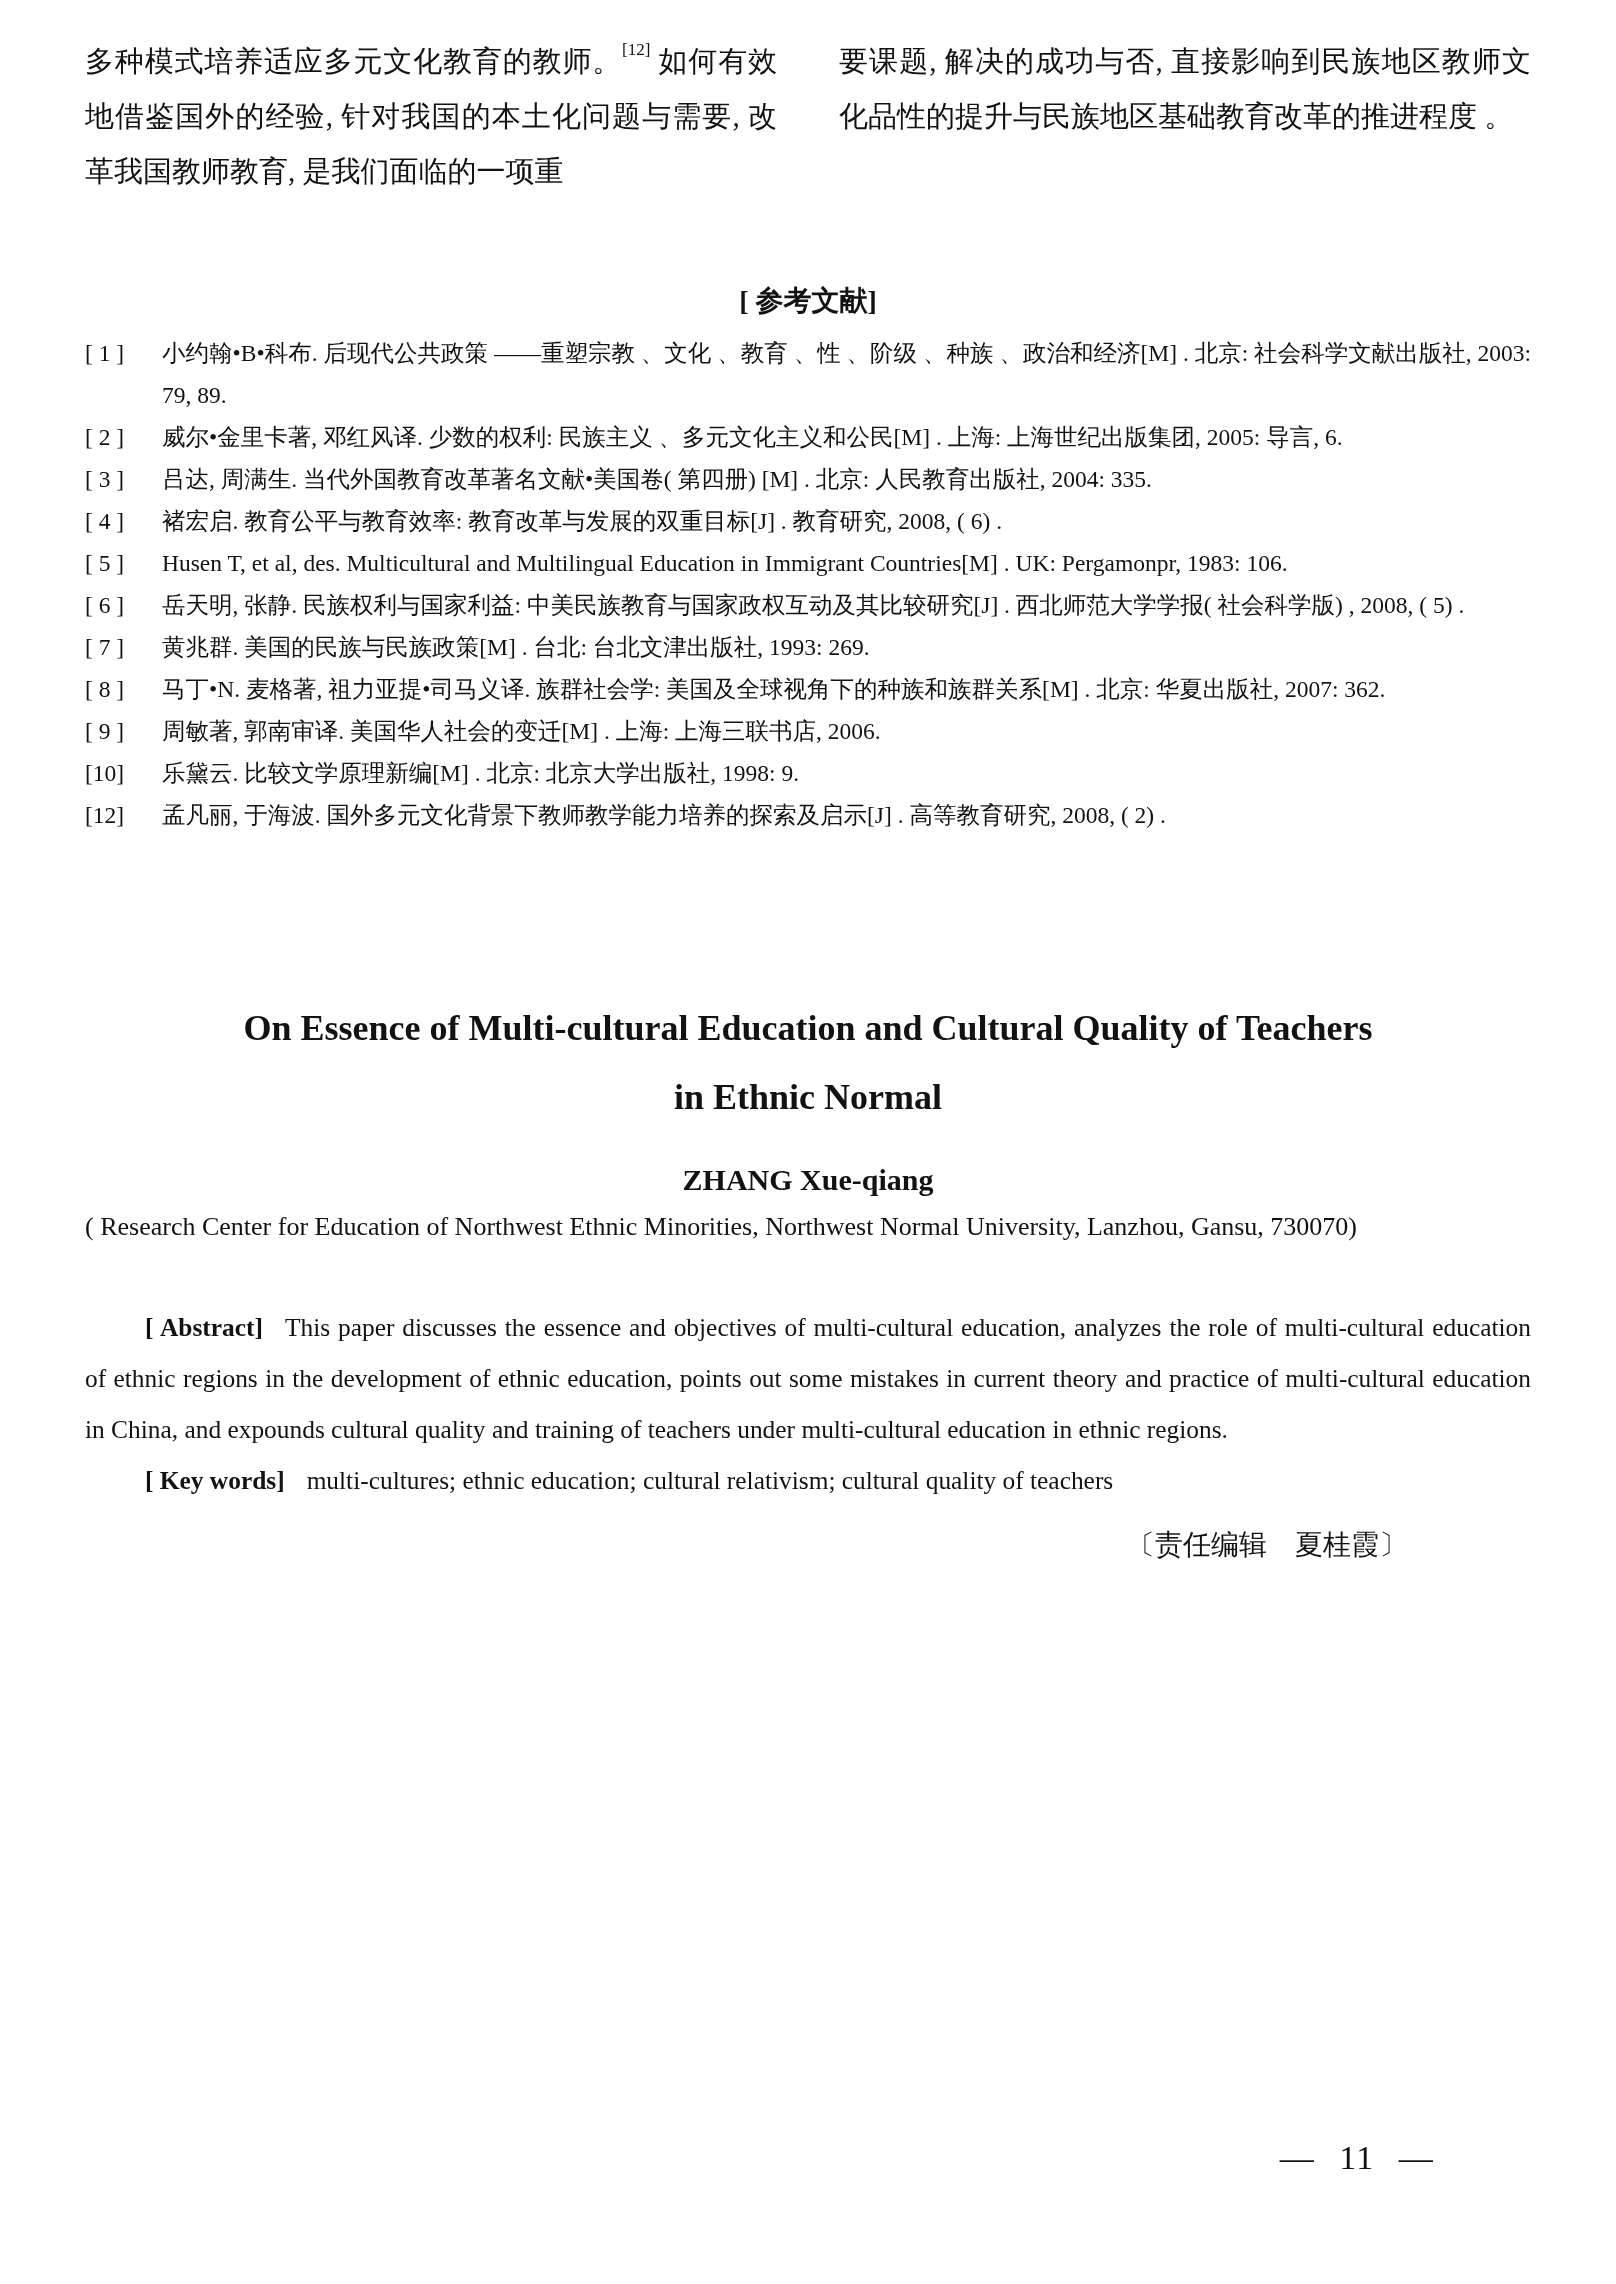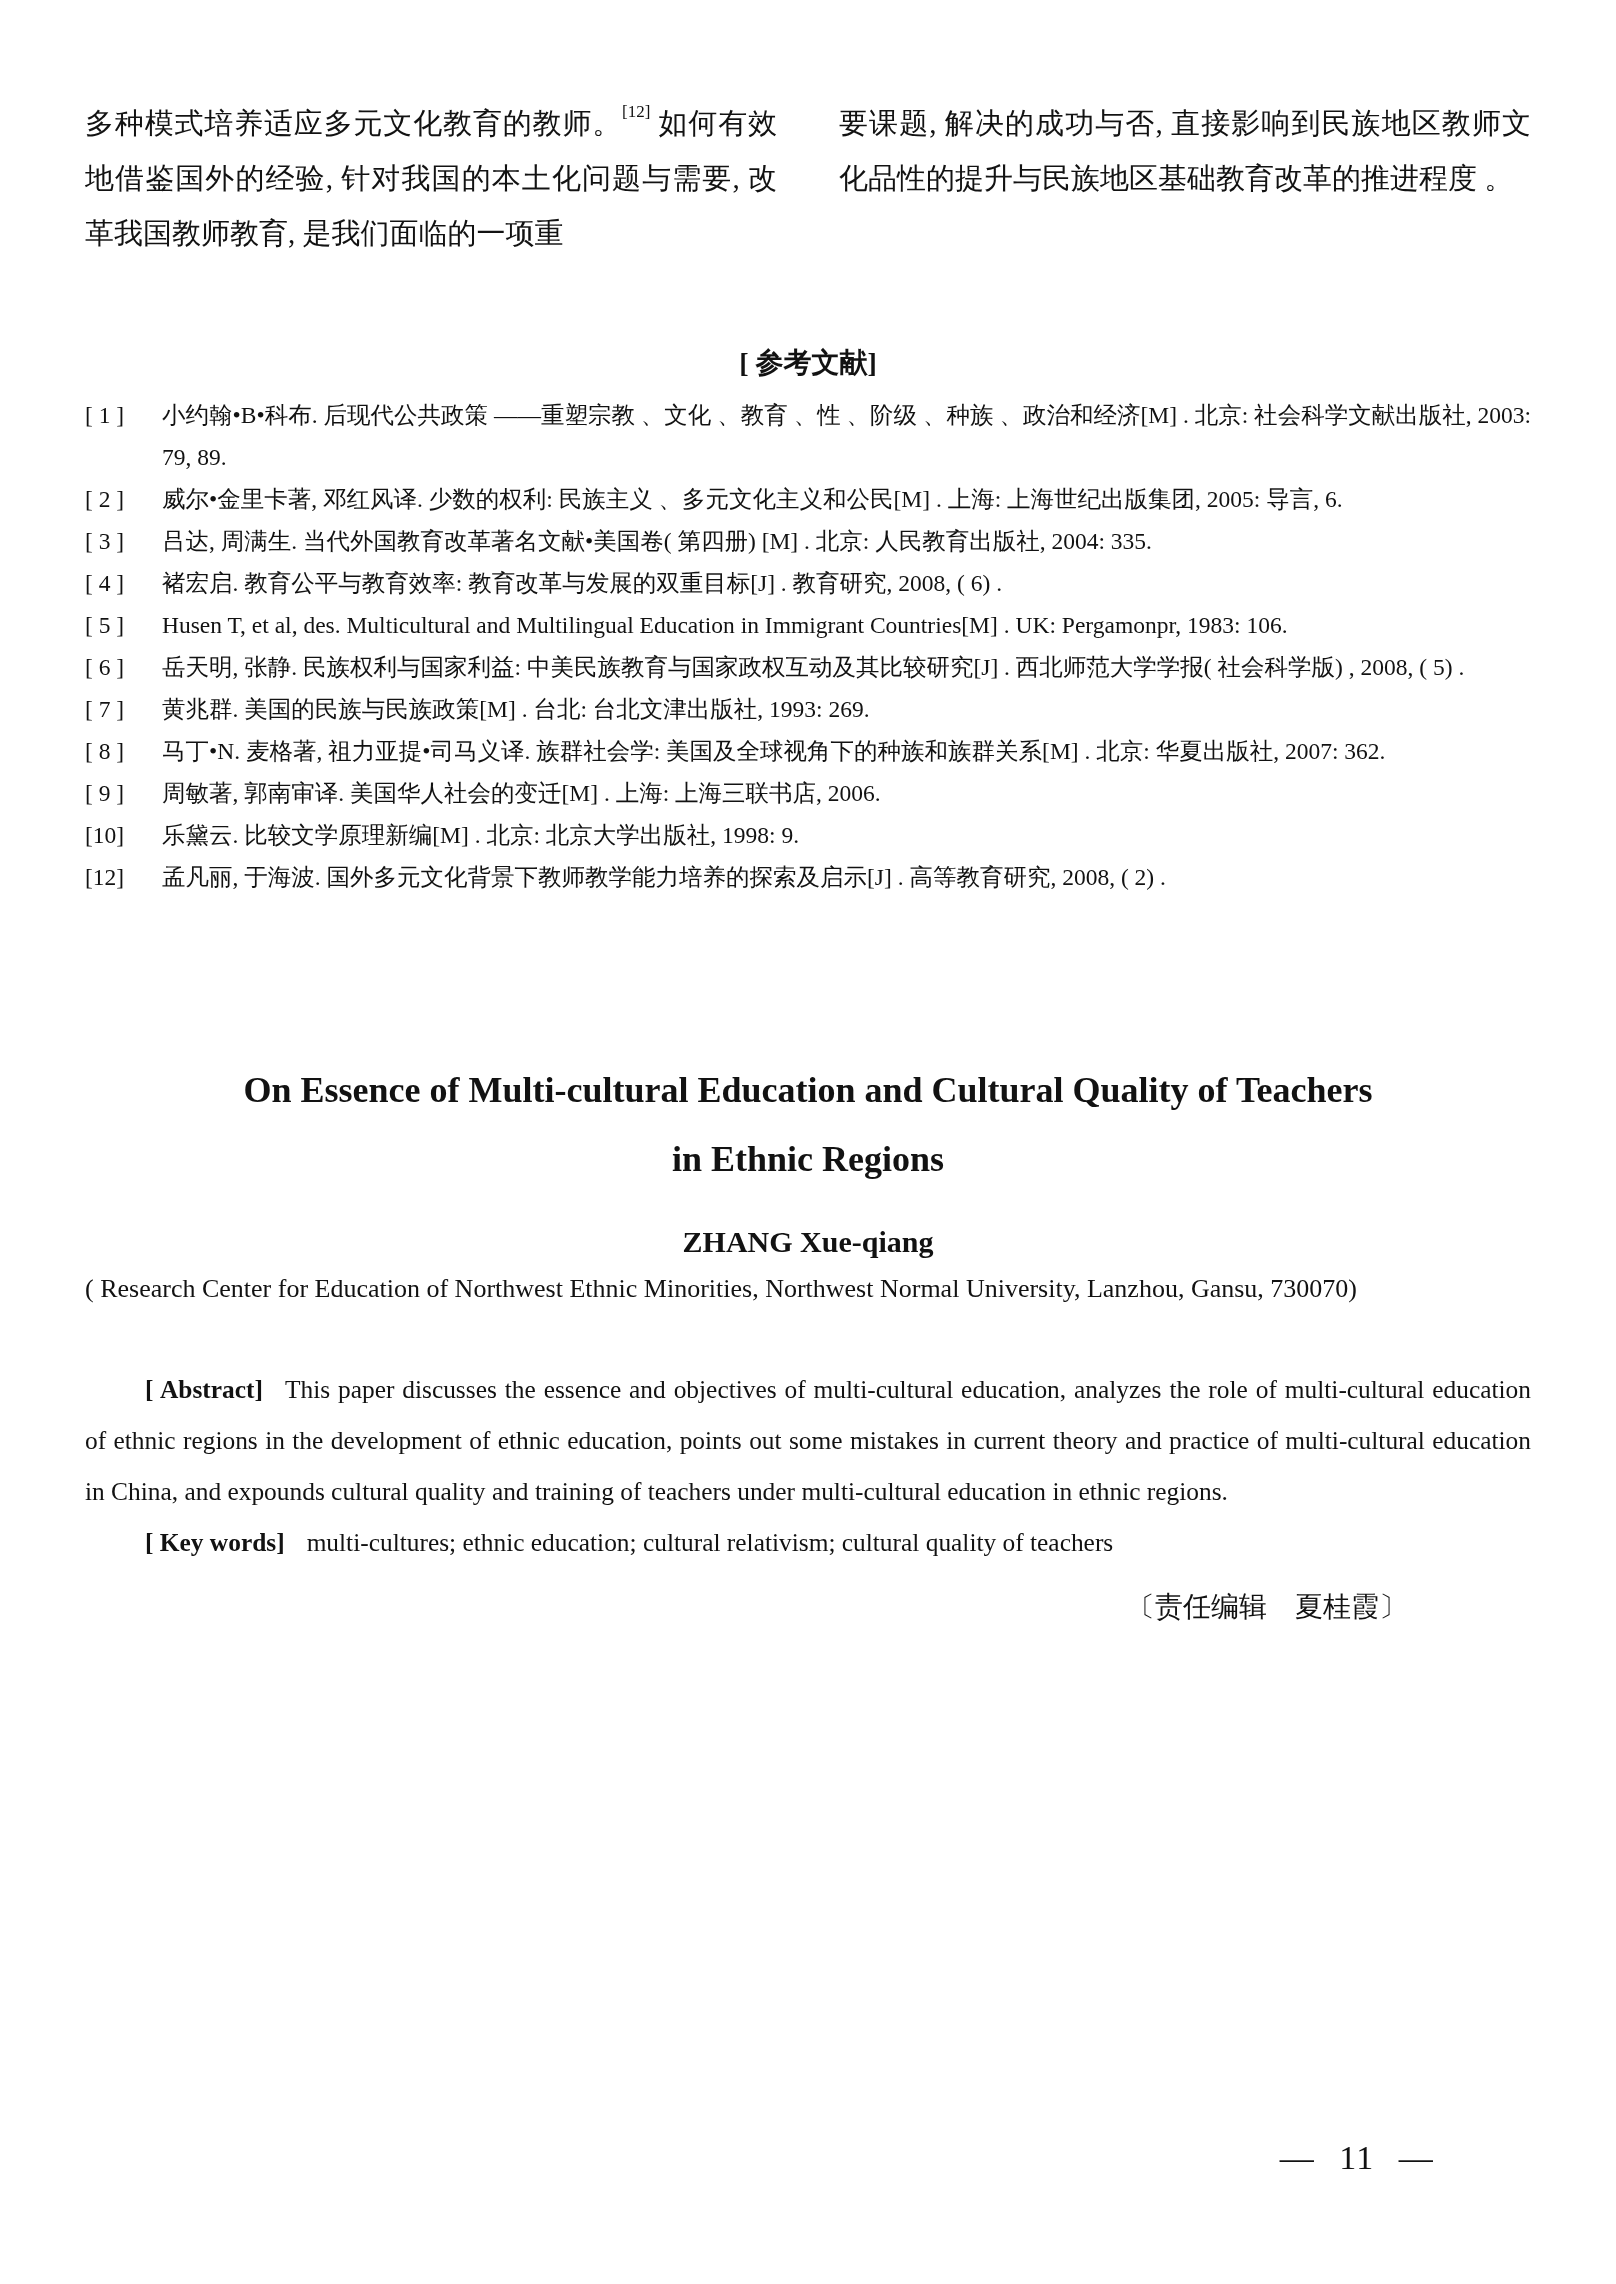--- a/index.html
+++ b/index.html
@@ -7,21 +7,21 @@
     width: 1616px; height: 2284px;
     background: #ffffff;
     color: #121212;
     font-family: "Liberation Serif", "DejaVu Serif", serif;
     position: relative;
     overflow: hidden;
   }
   .content { padding: 0 85px; }
 
   
-  .top-columns { display: flex; gap: 62px; padding-top: 96px; }
+  .top-columns { display: flex; gap: 62px; padding-top: 34px; }
   .col { flex: 1; font-size: 29px; line-height: 55px; text-align: justify; }
   .col p { margin: 0; }
   sup.cite { font-size: 17px; line-height: 0; vertical-align: 15.6px; }
 
   
   .ref-header {
     text-align: center; font-size: 28px; font-weight: bold;
     margin: 83px 0 11.7px 0;
   }
   .refs { list-style: none; margin: 0; padding: 0; font-size: 23.5px; line-height: 42px; }
@@ -108,21 +108,21 @@
     <li class="ref-item">
       <span class="ref-label">[10]</span>
       <span class="ref-text">乐黛云. 比较文学原理新编[M] . 北京: 北京大学出版社, 1998: 9.</span>
     </li>
     <li class="ref-item">
       <span class="ref-label">[12]</span>
       <span class="ref-text">孟凡丽, 于海波. 国外多元文化背景下教师教学能力培养的探索及启示[J] . 高等教育研究, 2008, ( 2) .</span>
     </li>
   </ol>
 
-  <h1 class="eng-title">On Essence of Multi-cultural Education and Cultural Quality of Teachers in Ethnic Regions</h1>
+  <h1 class="eng-title">On Essence of Multi-cultural Education and Cultural Quality of Teachers in Ethnic Normal</h1>
 
   <div class="author">ZHANG Xue-qiang</div>
 
   <div class="affil">( Research Center for Education of Northwest Ethnic Minorities,  Northwest Normal University,  Lanzhou,  Gansu,  730070)</div>
 
   <p class="abstract"><span class="blabel">[ Abstract]</span><span>This paper discusses the essence and objectives of multi-cultural education,  analyzes the role of multi-cultural education of ethnic regions in the development of ethnic education,  points out some mistakes in current theory and practice of multi-cultural education in China,  and expounds cultural quality and training of teachers under multi-cultural education in ethnic regions.</span></p>
 
   <p class="keywords"><span class="blabel">[ Key words]</span><span>multi-cultures;  ethnic education;  cultural relativism;  cultural quality of teachers</span></p>
 
   <div class="editor">〔责任编辑　夏桂霞〕</div>

